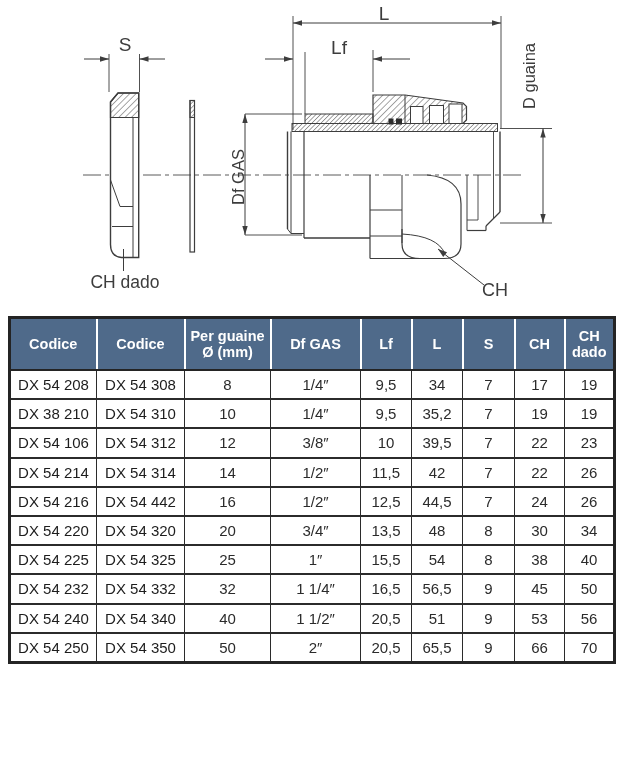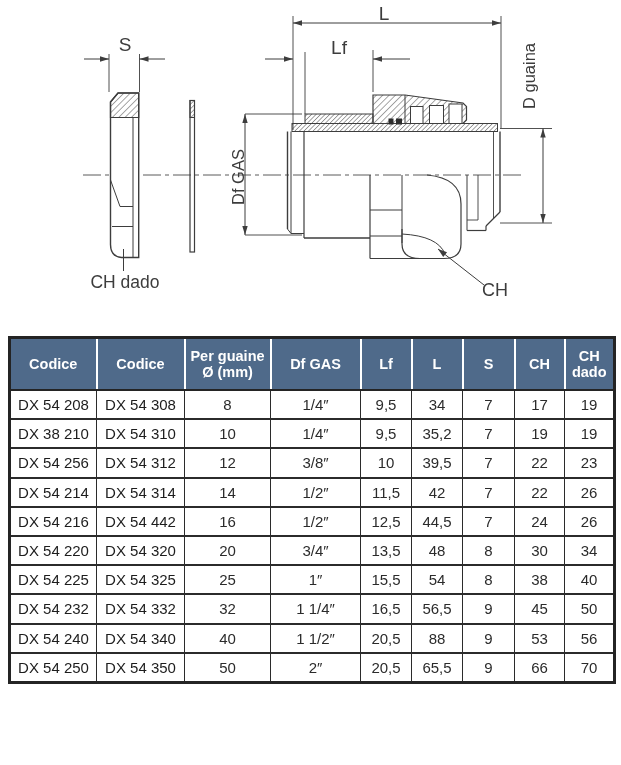--- a/index.html
+++ b/index.html
@@ -21,21 +21,20 @@
   .lbl-chdado  { left:83px;  top:274px; width:84px; font-size:17.5px; }
   .lbl-dfgas   { left:185px; top:167px; width:110px; height:20px; font-size:16.5px;
                  transform:rotate(-90deg); }
   .lbl-dguaina { left:476px; top:66px;  width:110px; height:20px; font-size:16.5px;
                  transform:rotate(-90deg); }
 
   table.spec {
     position:absolute; left:8px; top:316px; width:605px;
     border-collapse:collapse; table-layout:fixed; background:#fff;
     border:3px solid #242424;
-    margin-top:20px;
   }
   table.spec th {
     background:#4f6a8a; color:#ffffff; font-weight:bold; font-size:14.5px;
     line-height:1.12; white-space:pre-line; text-align:center; vertical-align:middle;
     height:50px; padding:0; border-left:2.5px solid #ffffff;
     border-bottom:2.5px solid #242424;
   }
   table.spec th:first-child { border-left:none; }
   table.spec td {
     text-align:center; vertical-align:middle; font-size:15px; color:#2b2b2b;
@@ -217,21 +216,21 @@
         <td class="code">DX 54 310</td>
         <td>10</td>
         <td>1/4″</td>
         <td>9,5</td>
         <td>35,2</td>
         <td>7</td>
         <td>19</td>
         <td>19</td>
       </tr>
       <tr>
-        <td class="code">DX 54 256</td>
+        <td class="code">DX 54 106</td>
         <td class="code">DX 54 312</td>
         <td>12</td>
         <td>3/8″</td>
         <td>10</td>
         <td>39,5</td>
         <td>7</td>
         <td>22</td>
         <td>23</td>
       </tr>
       <tr>
@@ -288,21 +287,21 @@
         <td>9</td>
         <td>45</td>
         <td>50</td>
       </tr>
       <tr>
         <td class="code">DX 54 240</td>
         <td class="code">DX 54 340</td>
         <td>40</td>
         <td>1 1/2″</td>
         <td>20,5</td>
-        <td>88</td>
+        <td>51</td>
         <td>9</td>
         <td>53</td>
         <td>56</td>
       </tr>
       <tr>
         <td class="code">DX 54 250</td>
         <td class="code">DX 54 350</td>
         <td>50</td>
         <td>2″</td>
         <td>20,5</td>

